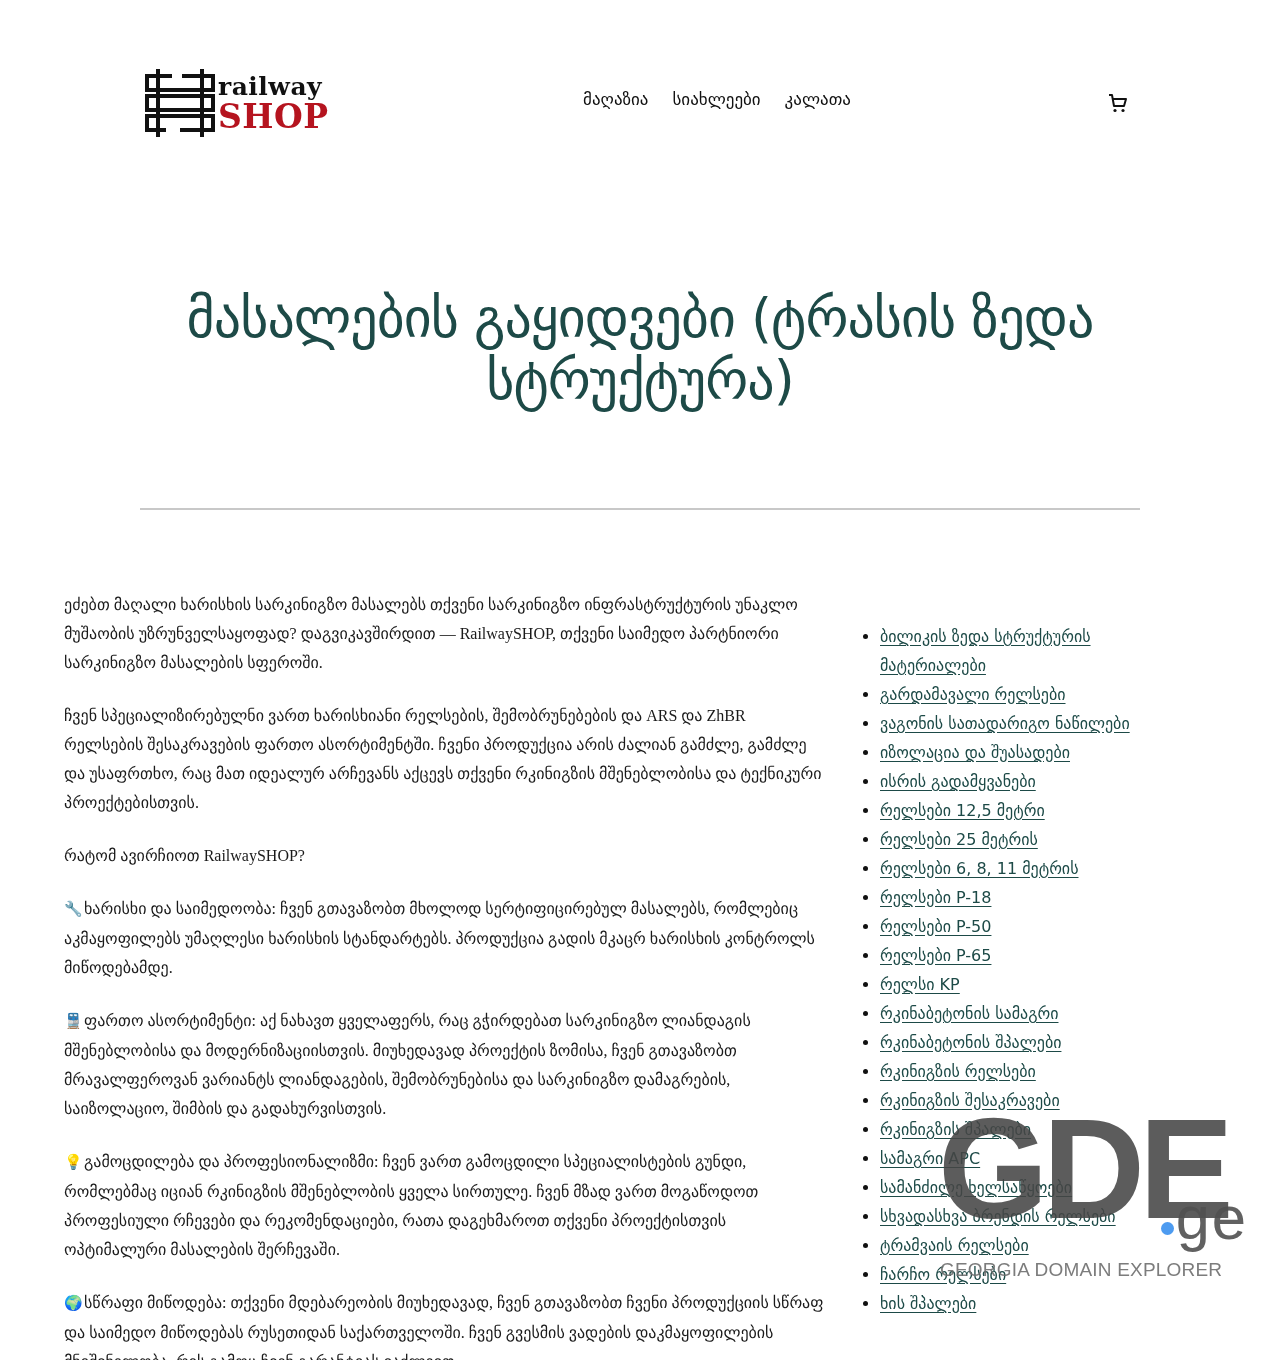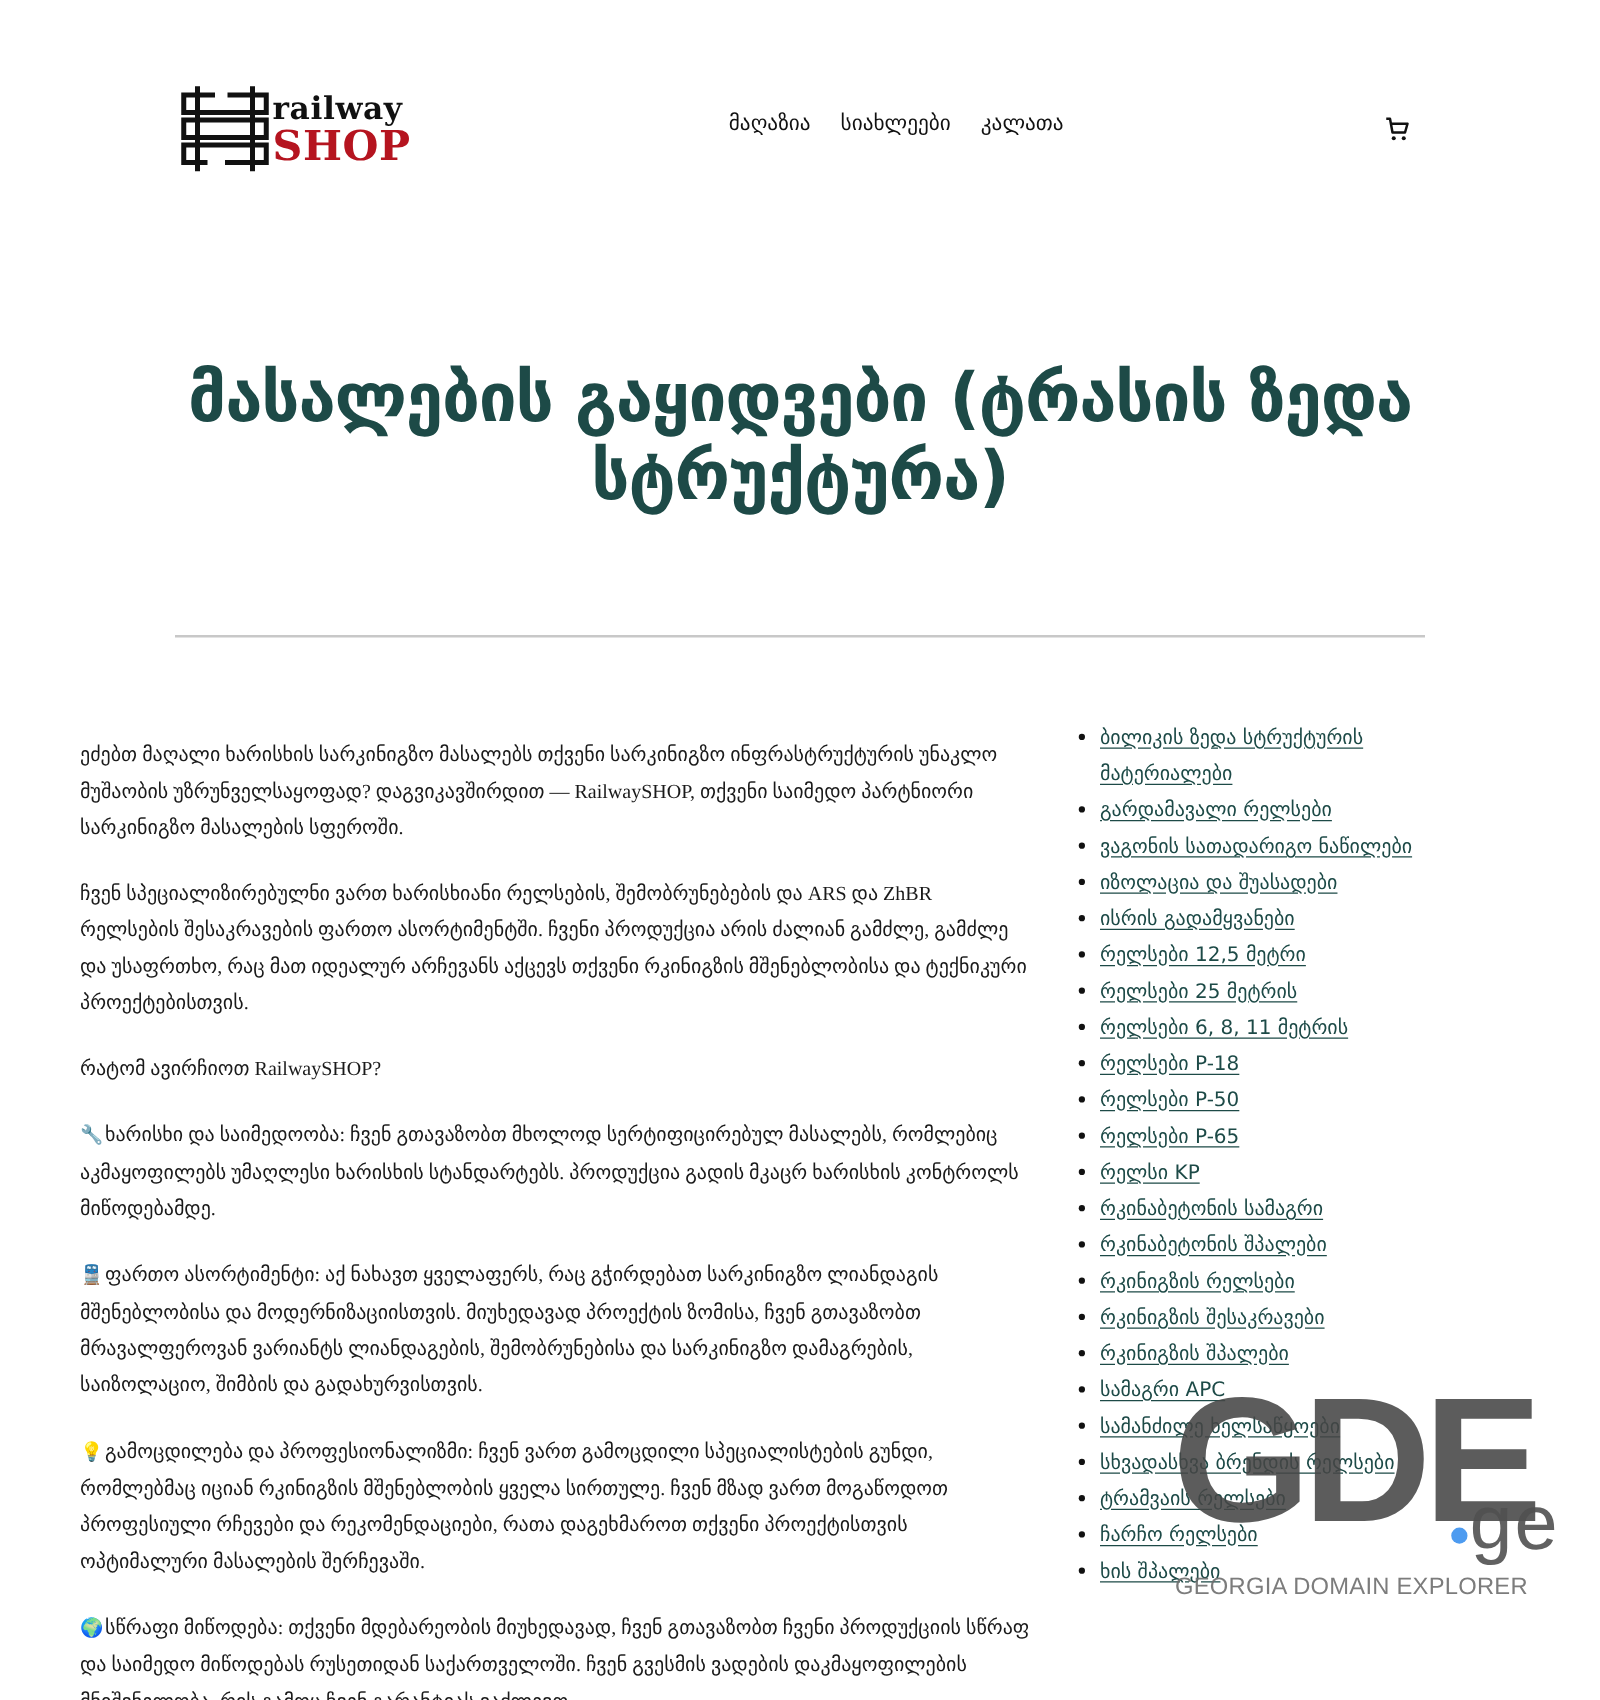--- a/index.html
+++ b/index.html
@@ -13,30 +13,30 @@
     .logo-text { margin-left: 2px; display: flex; flex-direction: column; line-height: 1; }
     .logo-railway { font-family: "DejaVu Serif", "Liberation Serif", serif; font-weight: bold; font-size: 25px; color: #111; letter-spacing: 0.5px; }
     .logo-shop { font-family: "DejaVu Serif", "Liberation Serif", serif; font-weight: bold; font-size: 33px; color: #b5141f; letter-spacing: 0.5px; margin-top: 1px; }
 
     .nav { position: absolute; left: 583px; top: 89px; display: flex; gap: 24px; }
     .nav a { font-family: "DejaVu Sans", sans-serif; font-size: 17px; color: #111; text-decoration: none; }
     .cart { position: absolute; left: 1107px; top: 92px; width: 22px; height: 22px; }
 
     
     .title-wrap { position: absolute; left: 140px; top: 288px; width: 1000px; text-align: center; }
-    .page-title { font-family: "DejaVu Sans", sans-serif; font-size: 54px; font-weight: bold; color: #1d4a47; line-height: 62px; letter-spacing: -1px; }
+    .page-title { font-family: "DejaVu Sans", sans-serif; font-size: 54px; font-weight: normal; color: #1d4a47; line-height: 62px; letter-spacing: -1px; }
     .divider { position: absolute; left: 140px; top: 508px; width: 1000px; height: 2px; background: #c8c8c8; }
 
     
     .content { position: absolute; left: 64px; top: 590px; width: 760px; }
     .content p { font-family: Liberation Serif, serif; font-size: 16px; line-height: 29px; color: #1a1a1a; margin-bottom: 24px; }
     .content p .emoji { display: inline-block; width: 20px; font-size: 15px; }
 
     
-    .sidebar { position: absolute; left: 862px; top: 575px; width: 320px; }
+    .sidebar { position: absolute; left: 862px; top: 622px; width: 320px; }
     .sidebar ul { list-style: disc; padding-left: 18px; }
     .sidebar li { font-size: 16px; line-height: 29px; color: #111; }
     .sidebar li a { font-family: "DejaVu Sans", sans-serif; font-size: 16px; color: #1d4a47; text-decoration: underline; text-underline-offset: 3px; }
 
     
     .watermark { position: absolute; left: 938px; top: 1112px; width: 310px; height: 175px; pointer-events: none; }
     .wm-main { position: absolute; left: 0; top: -14px; font-family: "Liberation Sans", sans-serif; font-weight: bold; font-size: 142px; color: rgba(70,70,70,0.88); letter-spacing: -6px; line-height: 1; }
     .wm-dot { position: absolute; left: 223px; top: 110px; width: 13px; height: 13px; border-radius: 50%; background: #4d9bf0; }
     .wm-ge { position: absolute; left: 236px; top: 80px; font-family: Liberation Mono, monospace; font-size: 62px; color: rgba(80,80,80,0.9); line-height: 1; letter-spacing: -1px; }
     .wm-sub { position: absolute; left: 2px; top: 147px; font-family: "Liberation Sans", sans-serif; font-size: 19px; color: rgba(110,110,110,0.9); letter-spacing: 0.2px; white-space: nowrap; }

